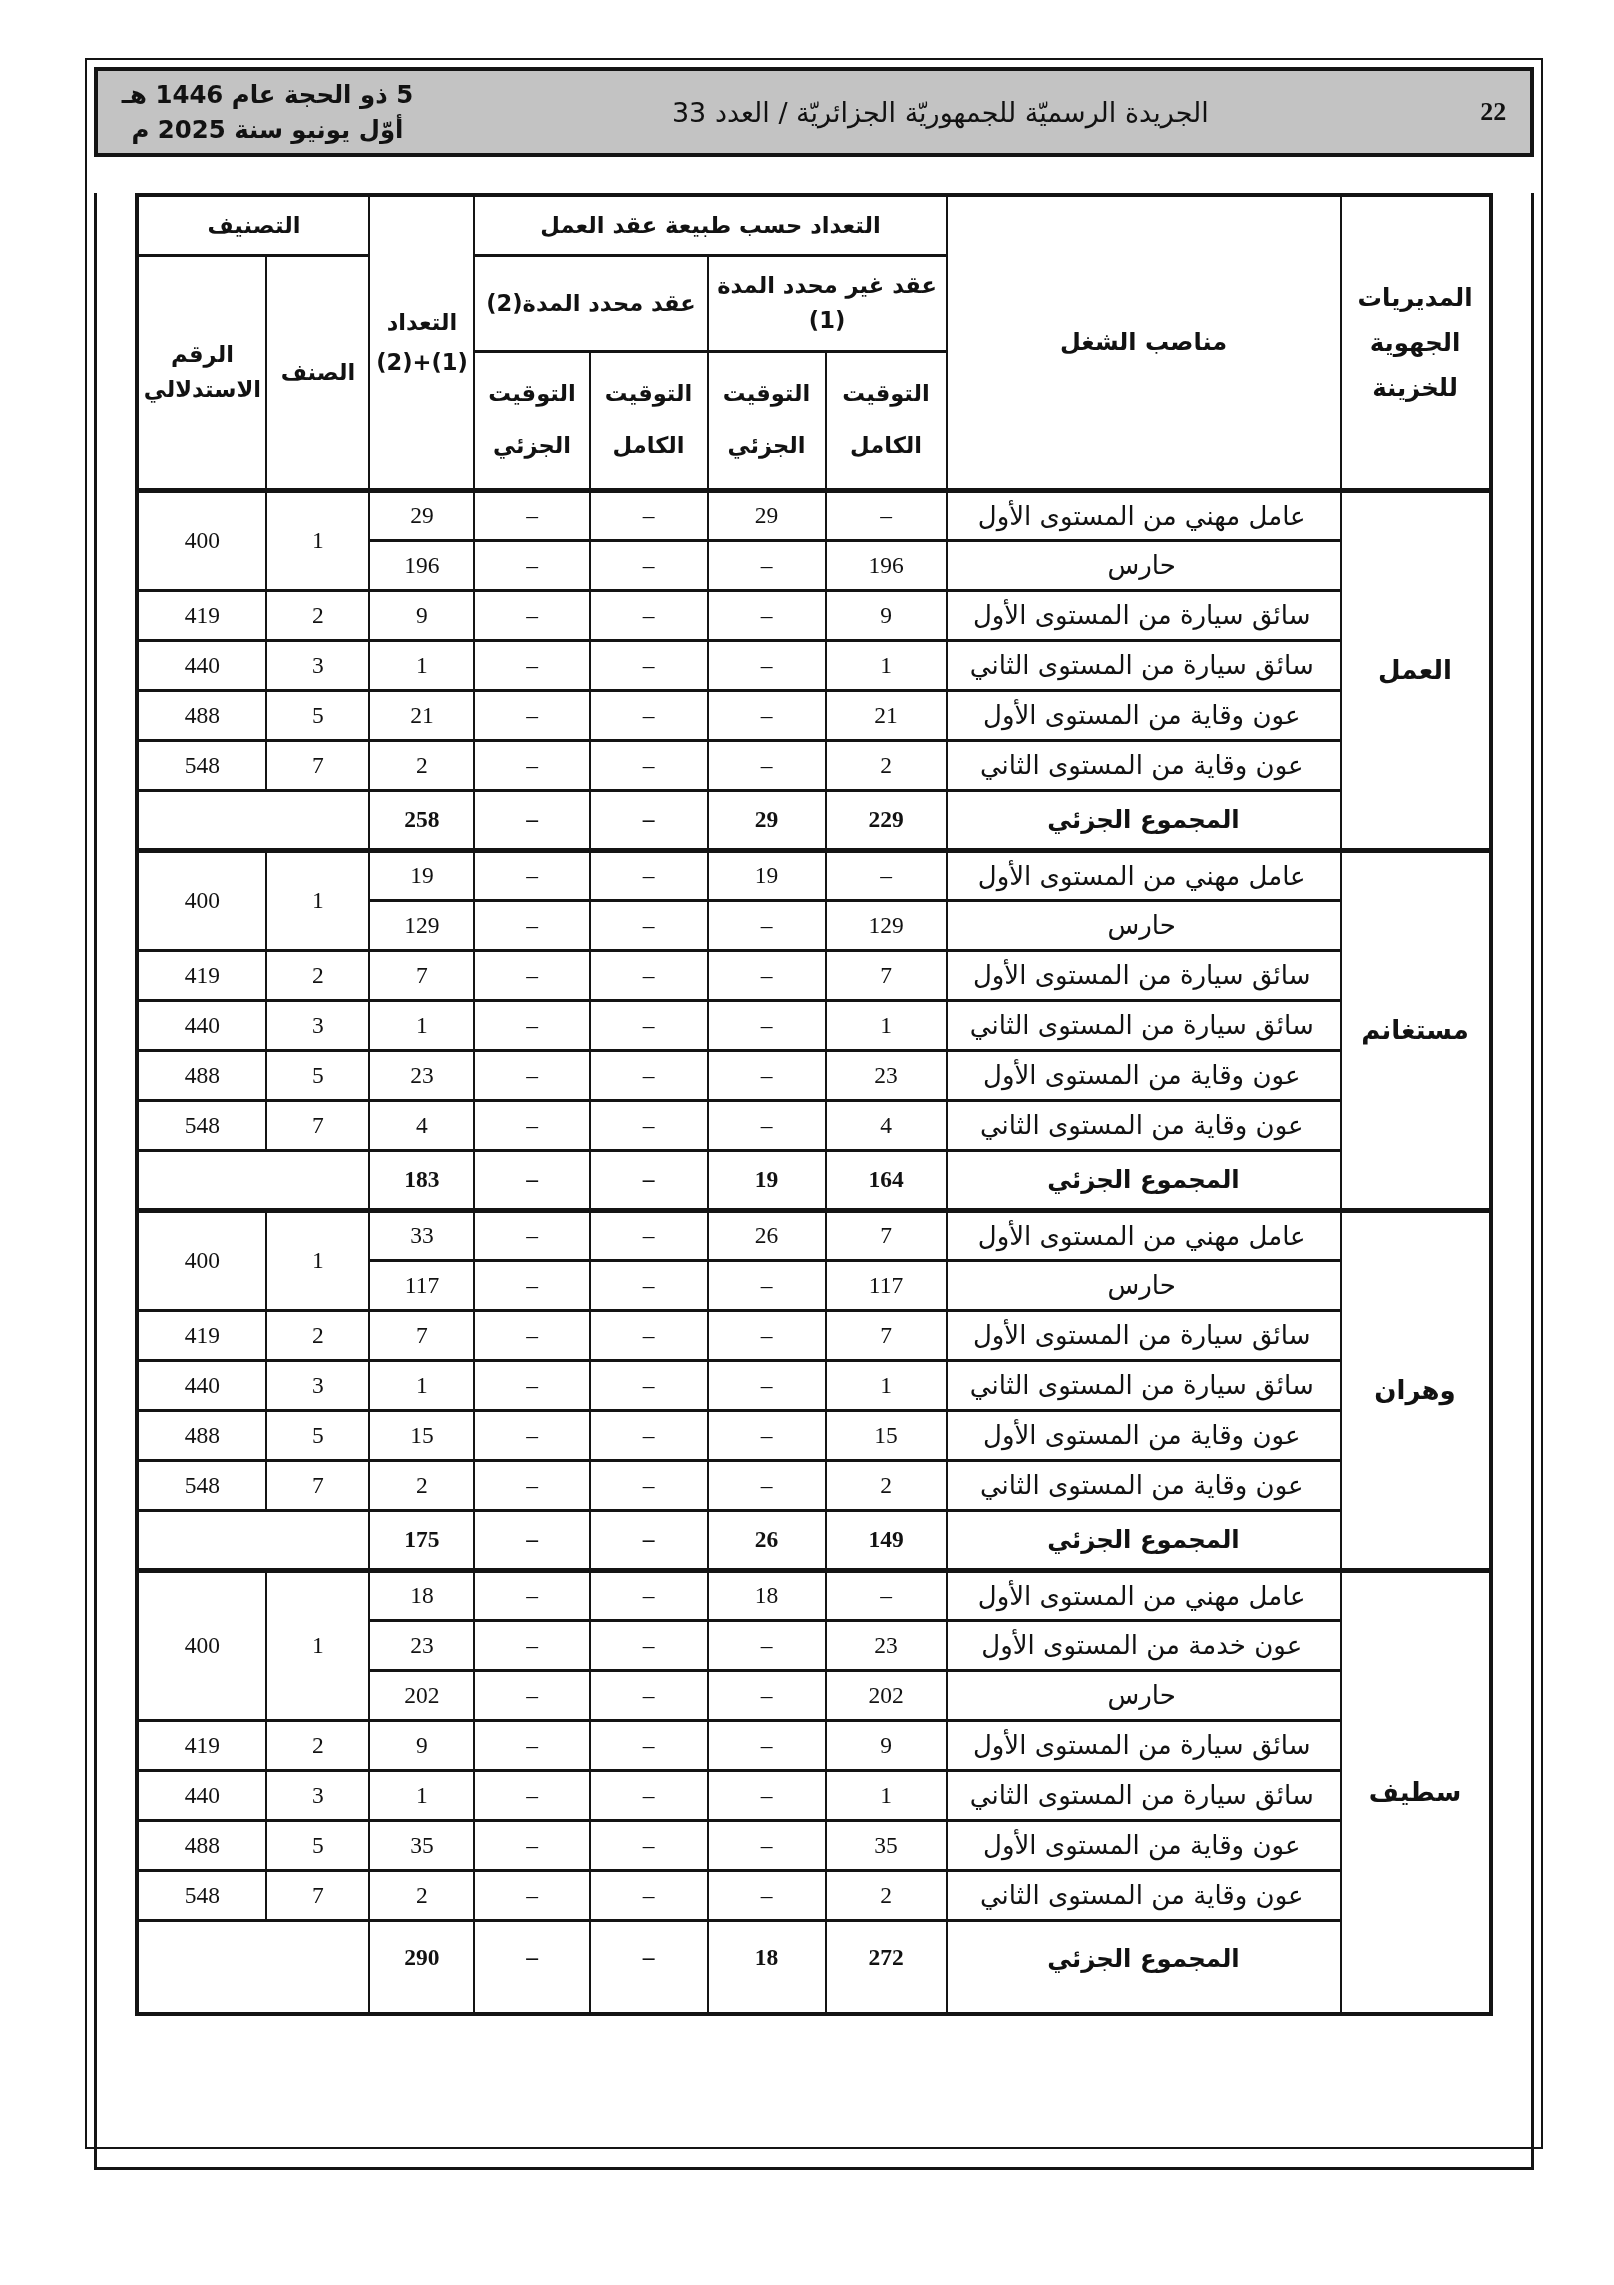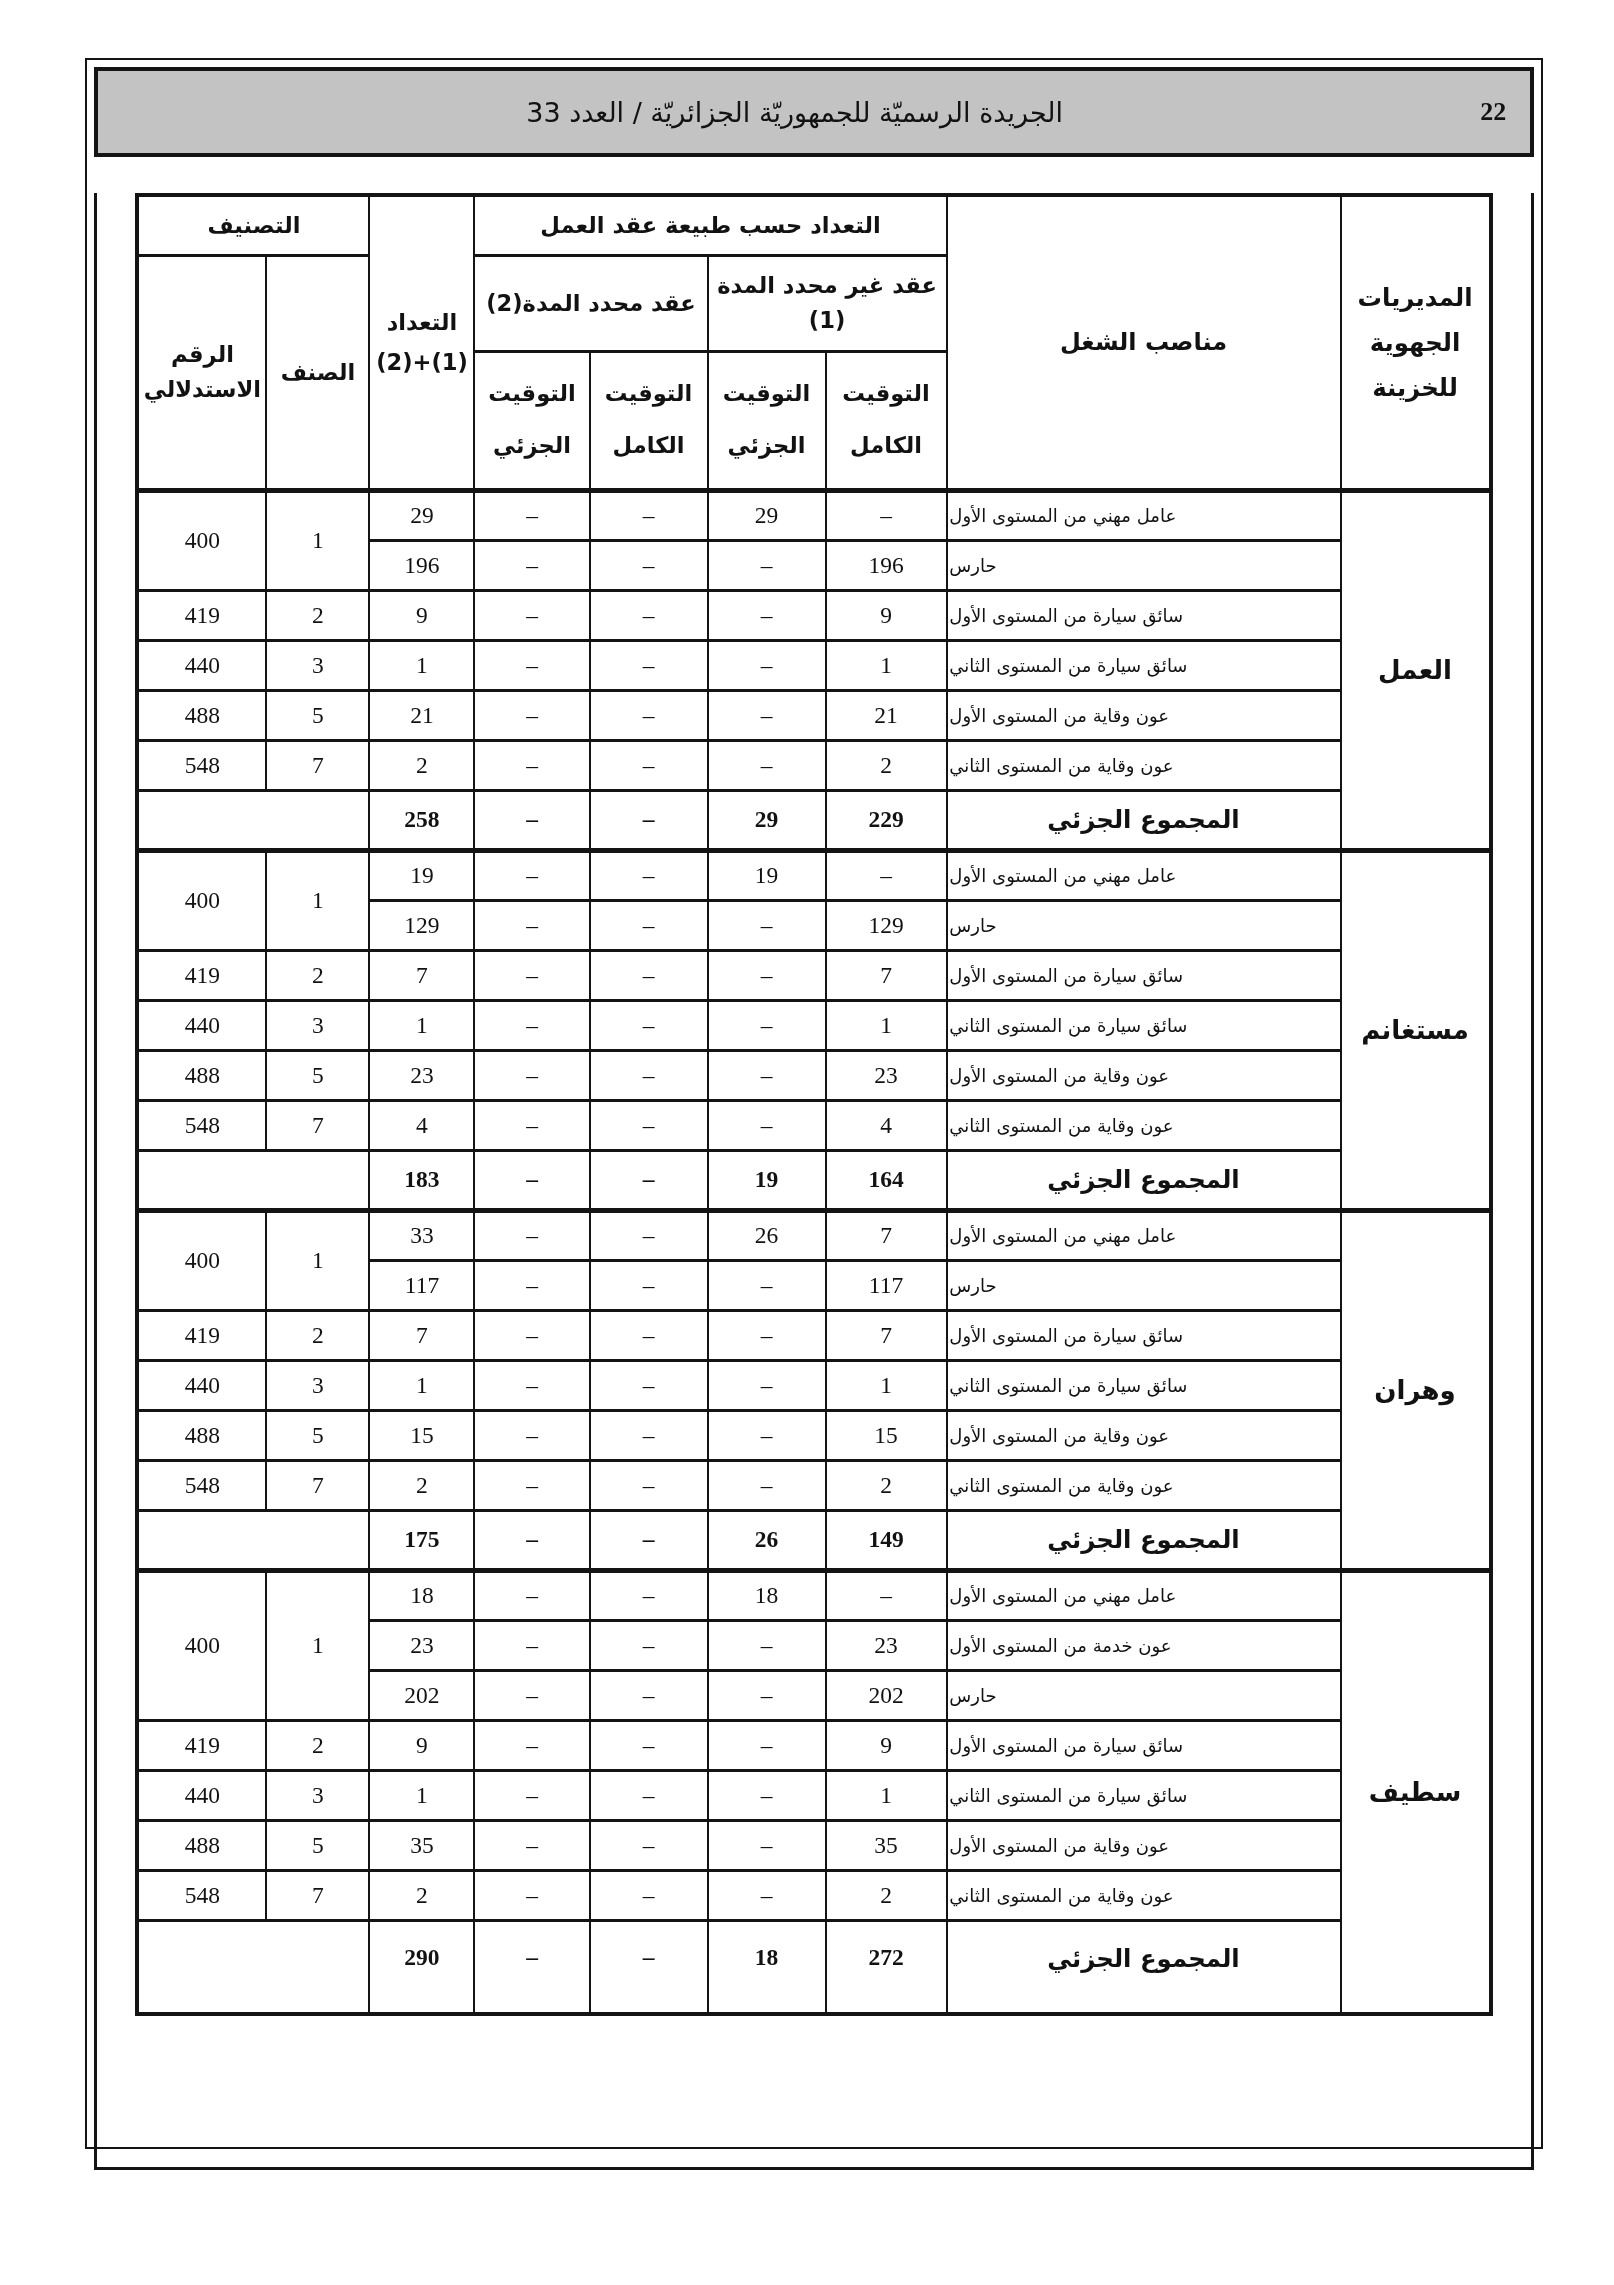--- a/index.html
+++ b/index.html
@@ -69,38 +69,42 @@
   tr.h3 { height:139px; }
   th.timing { line-height:2.3; }
   th.dirs  { font-size:24.4px; line-height:1.85; }
   th.jobs-h { font-size:24px; }
   th.total-h { line-height:1.8; }
   tr.r   { height:50px; }
   tr.sub { height:60px; }
   tr.sub-last { height:94px; }
   tr.sub-last td { vertical-align:top; padding-top:22px; }
   td.job {
-    text-align:left; font-size:18px; padding:1.8px 5.4px 1.8px 1.8px;
+    text-align:center; font-size:26px; padding:1.8px 5.4px 1.8px 1.8px;
     letter-spacing:0;
   }
   td.region { font-size:26px; font-weight:bold; }
   td.num {
     font-family:"Liberation Serif", serif;
     font-size:23.5px;
   }
   td.b, tr.sub td.num, tr.sub-last td.num { font-weight:bold; }
   td.sublabel { font-size:24.4px; font-weight:bold;text-align:center; }
   td.blank { }
 </style>
 </head>
 <body>
 
 <div class="page-frame">
 
   <div class="header-bar">
+    <div class="date-block">
+      <div>5 ذو الحجة عام 1446 هـ</div>
+      <div>أوّل يونيو سنة 2025 م</div>
+    </div>
     <div class="journal-title">الجريدة الرسميّة للجمهوريّة الجزائريّة / العدد 33</div>
     <div class="page-number">22</div>
   </div>
 
   <div class="content-box">
 
     <table class="staff" dir="rtl">
       <colgroup>
         <col style="width:150px">
           <col style="width:394px">

